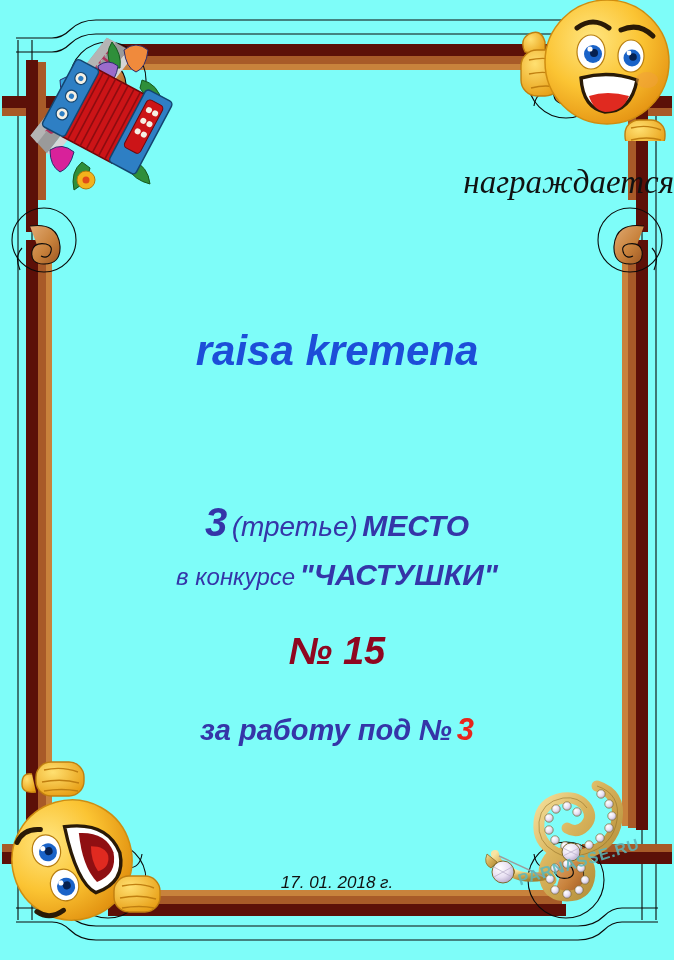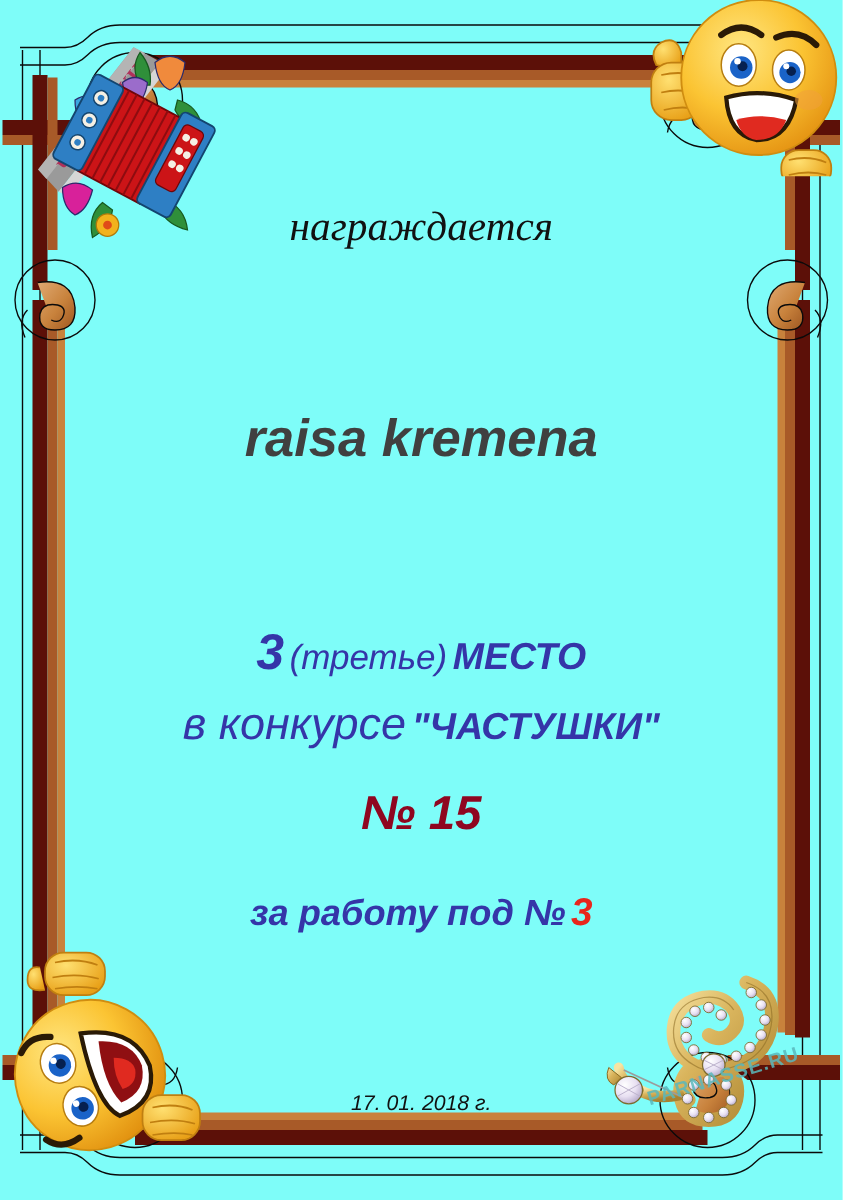--- a/index.html
+++ b/index.html
@@ -51,31 +51,32 @@
   }
   .subtitle {
     position: absolute;
     top: 164px;
     left: 0;
     width: 674px;
     font-family: "Liberation Serif", serif;
     font-size: 33px;
     font-style: italic;
     color: #111111;
+    text-align: right;
   }
   .recipient {
     position: absolute;
     top: 327px;
     left: 0;
     width: 674px;
     font-family: "Liberation Sans", sans-serif;
     font-size: 42px;
     font-weight: bold;
     font-style: italic;
-    color: #404040;
+    color: #1d4ed8;
   }
   .place-line {
     position: absolute;
     top: 500px;
     left: 0;
     width: 674px;
     color: #3535a8;
     font-family: "Liberation Sans", sans-serif;
     font-style: italic;
     white-space: nowrap;
@@ -96,21 +97,21 @@
     position: absolute;
     top: 558px;
     left: 0;
     width: 674px;
     color: #3535a8;
     font-family: "Liberation Sans", sans-serif;
     font-style: italic;
     white-space: nowrap;
   }
   .contest-line .lead {
-    font-size: 36px;
+    font-size: 24px;
     font-weight: normal;
   }
   .contest-line .contest {
     font-size: 30px;
     font-weight: bold;
   }
   .number-line {
     position: absolute;
     top: 630px;
     left: 0;

